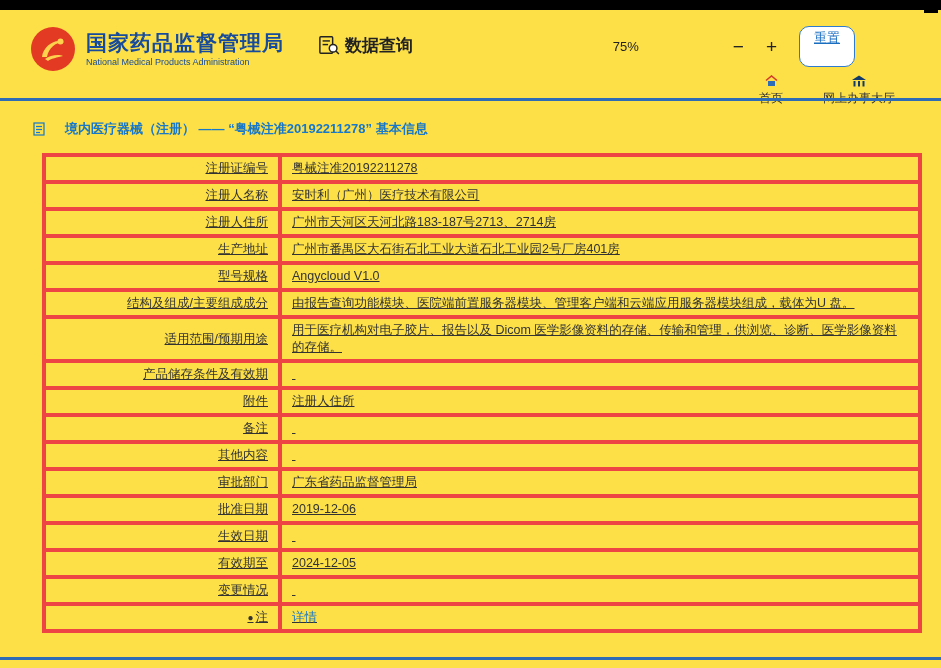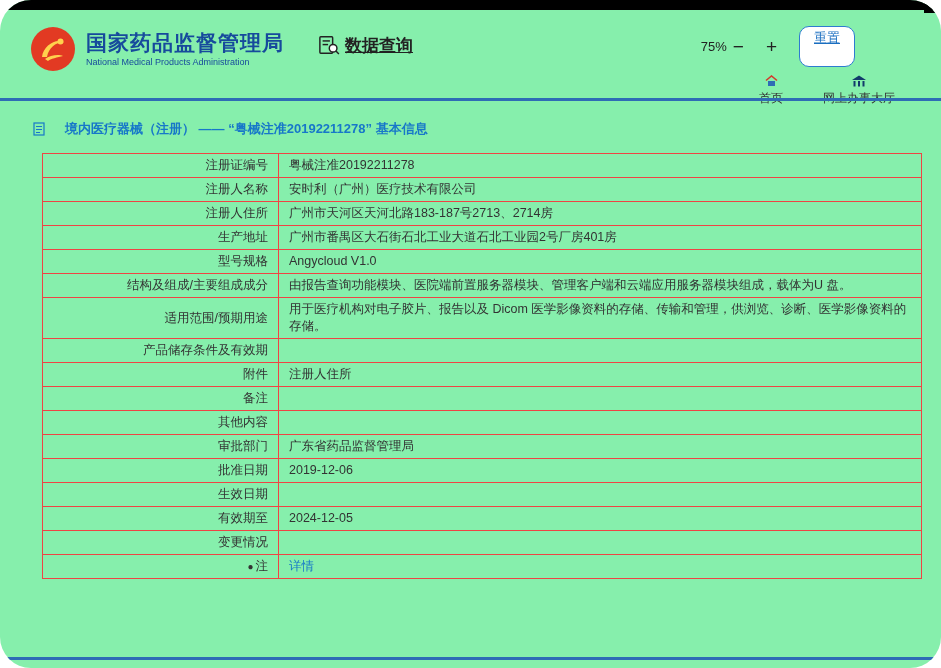--- a/index.html
+++ b/index.html
@@ -6,23 +6,22 @@
   html,body { margin:0; padding:0; }
   body {
     font-family: "Liberation Sans", "DejaVu Sans", sans-serif;
     background: #ffffff;
     color: #333;
   }
   .page {
     position: relative;
     width: 941px;
     height: 668px;
-    background: #86efac;
+    background: #fde047;
     overflow: hidden;
-    border-radius: 31px;
   }
   
   .top-strip {
     height: 10px;
     background: #000;
     position: relative;
   }
   .top-strip .corner-box {
     position: absolute;
     right: 3px; top: 0;
@@ -54,36 +53,35 @@
     margin-top: 2px;
   }
   .query-title {
     display: flex;
     align-items: center;
     margin-left: 34px;
     margin-top: -8px;
     font-size: 17px;
     font-weight: bold;
     color: #222;
-    text-decoration: underline;
   }
   .query-title .q-icon { margin-right: 5px; display:flex; }
   .header-right {
     display: flex;
     flex-direction: column;
     align-items: flex-end;
   }
   .zoom-row {
     display: flex;
     align-items: center;
     font-size: 13px;
     color: #222;
     margin-right: 40px;
   }
-  .zoom-level { }
+  .zoom-level { margin-right: 88px; }
   .zoom-btn {
     background: none;
     border: none;
     font-size: 19px;
     line-height: 19px;
     color: #222;
     cursor: pointer;
     padding: 0 6px;
     font-family: inherit;
   }
@@ -135,25 +133,26 @@
   }
   .breadcrumb .doc-icon { display:flex; }
   table.info-table {
     margin: 15px 0 0 42px;
     width: 880px;
     border-collapse: collapse;
     font-size: 12.5px;
     table-layout: fixed;
   }
   table.info-table td {
-    border: 1px solid #ef4444;
+    border: 4px solid #ef4444;
     padding: 3px 10px;
     line-height: 17px;
     vertical-align: middle;
     word-break: break-all;
+    text-decoration: underline;
   }
   td.label {
     width: 236px;
     text-align: right;
     color: #333;
     padding-right: 12px;
   }
   td.value { color: #333; }
   .bullet { font-size: 10px; margin-right: 2px; }
   a.detail { color: #1777c9; text-decoration: none; }

